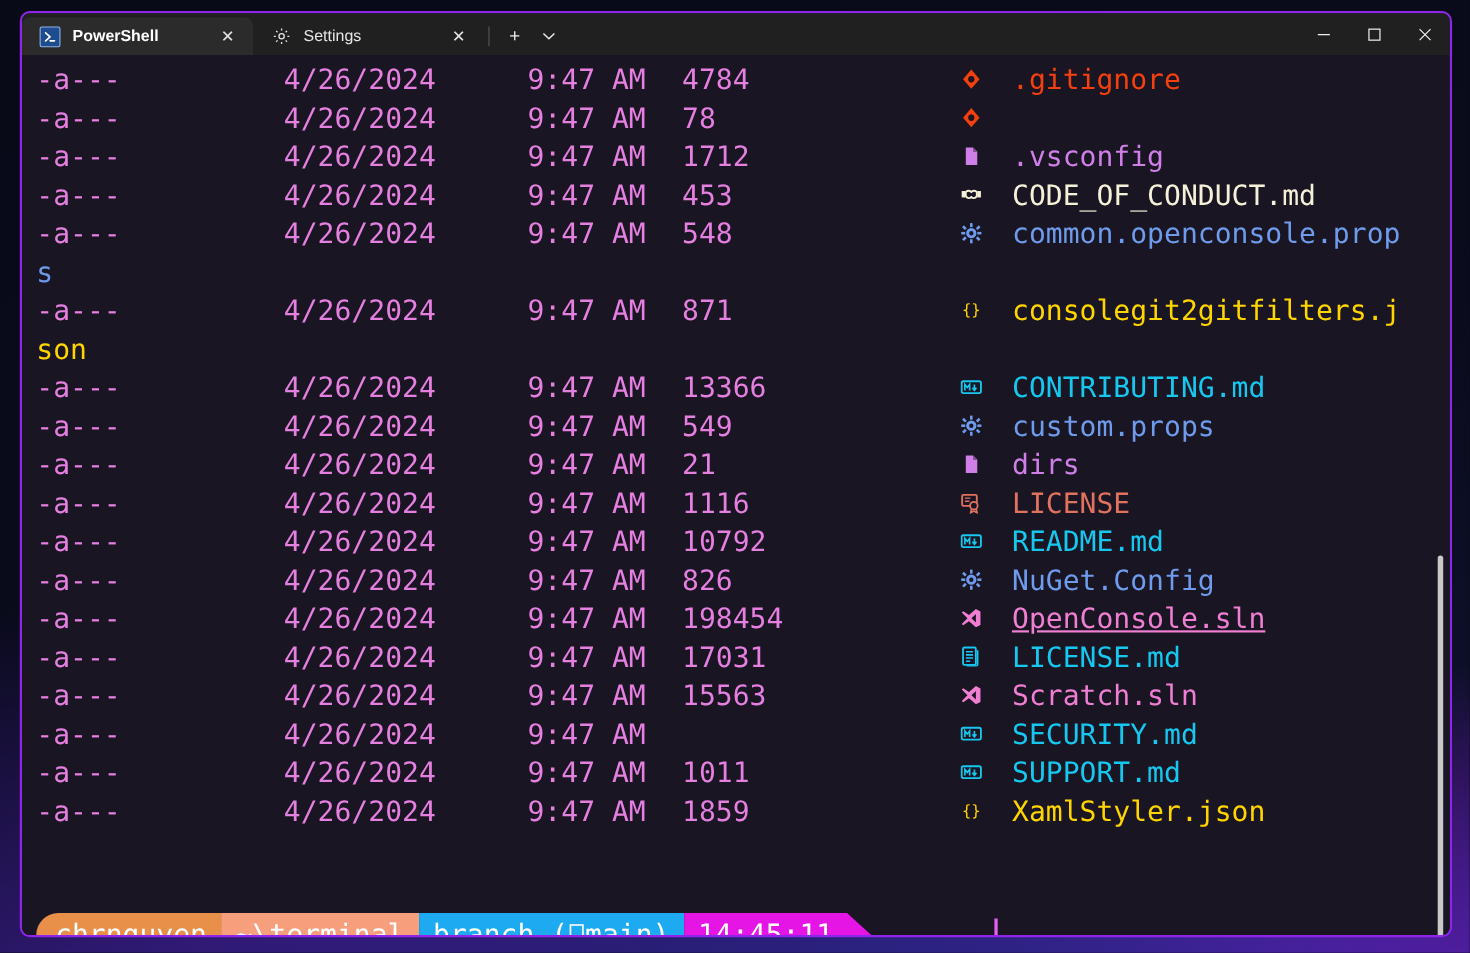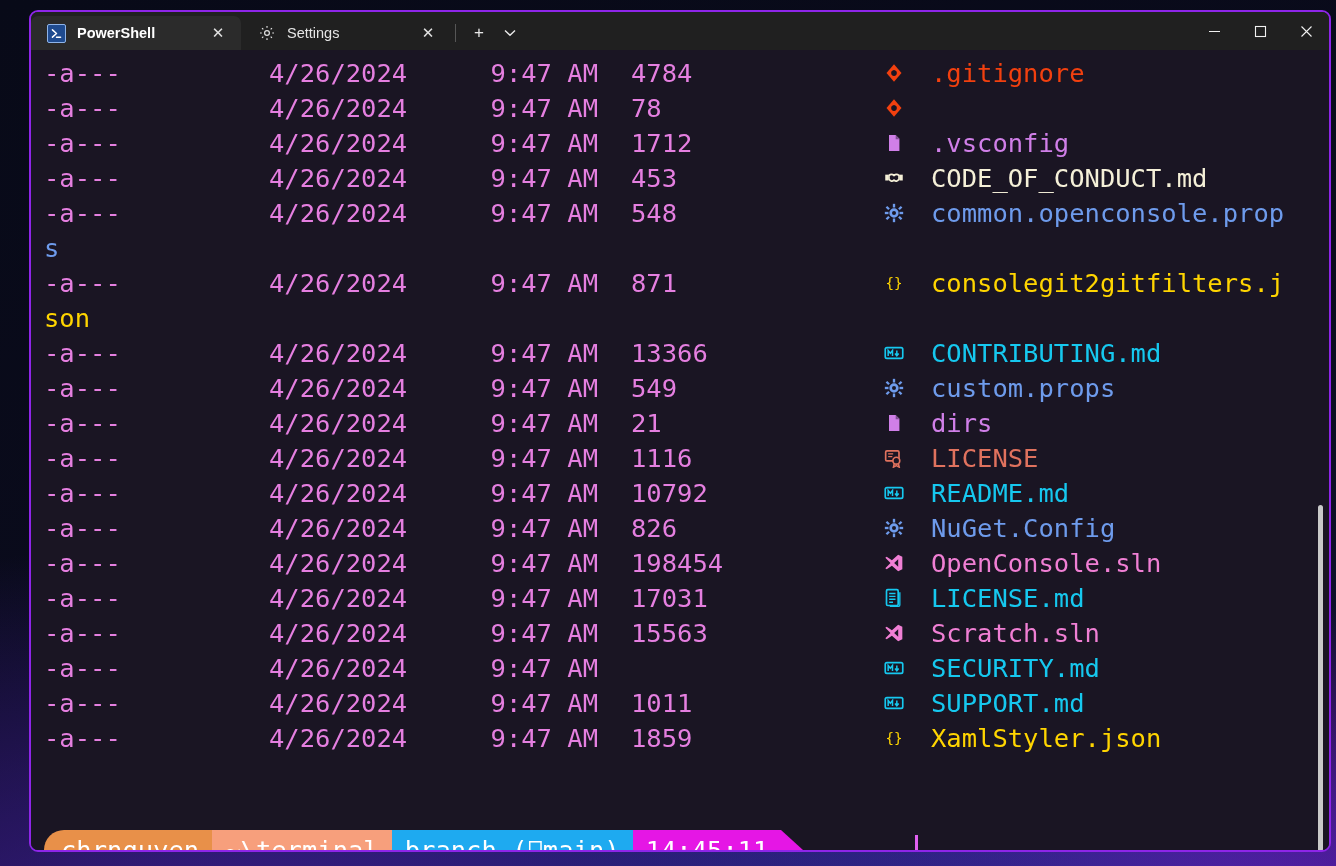--- a/index.html
+++ b/index.html
@@ -28,21 +28,20 @@
   #window {
     position: absolute;
     left: 18px; top: 10px;
     width: 1302px; height: 842px;
     border: 2px solid #8e25e8;
     border-radius: 9px;
     background: #0f172a;
     overflow: hidden;
     display: flex;
     flex-direction: column;
-    margin-left: 11px;
   }
 
   
   #titlebar {
     height: 38px;
     background: #202020;
     display: flex;
     align-items: flex-end;
     flex: none;
     position: relative;
@@ -361,21 +360,21 @@
                 <rect x="1" y="10.6" width="4.4" height="2.8"></rect>
                 <rect x="18.6" y="10.6" width="4.4" height="2.8"></rect>
                 <rect x="3.1" y="3.8" width="2.8" height="4.4" transform="rotate(-45 4.5 6)"></rect>
                 <rect x="18.1" y="15.8" width="2.8" height="4.4" transform="rotate(-45 19.5 18)"></rect>
                 <rect x="3.1" y="15.8" width="2.8" height="4.4" transform="rotate(45 4.5 18)"></rect>
                 <rect x="18.1" y="3.8" width="2.8" height="4.4" transform="rotate(45 19.5 6)"></rect>
               </g>
             </svg></span><span class="col-name" style="color: rgb(110, 155, 236);">NuGet.Config</span></div><div class="row"><span class="col-mode">-a---</span><span class="col-date">4/26/2024</span><span class="col-time">9:47 AM</span><span class="col-size">198454</span><span class="col-icon"><svg xmlns="http://www.w3.org/2000/svg" width="20" height="20" viewBox="0 0 24 24">
               <path d="M17 2 L22 4.6 v14.8 L17 22 L9.5 15.4 L3.2 19.6 L1.6 18.2 L7.8 12 L1.6 5.8 L3.2 4.4 L9.5 8.6 Z" fill="#f07fd4"></path>
               <path d="M17 7.4 L12.2 12 L17 16.6 Z" fill="#1a1523"></path>
-            </svg></span><span class="col-name" style="color: rgb(240, 127, 212);">OpenConsole.sln</span></div><div class="row"><span class="col-mode">-a---</span><span class="col-date">4/26/2024</span><span class="col-time">9:47 AM</span><span class="col-size">17031</span><span class="col-icon"><svg xmlns="http://www.w3.org/2000/svg" width="20" height="20" viewBox="0 0 24 24">
+            </svg></span><span class="col-name" style="color: rgb(240, 127, 212); text-decoration: underline;">OpenConsole.sln</span></div><div class="row"><span class="col-mode">-a---</span><span class="col-date">4/26/2024</span><span class="col-time">9:47 AM</span><span class="col-size">17031</span><span class="col-icon"><svg xmlns="http://www.w3.org/2000/svg" width="20" height="20" viewBox="0 0 24 24">
               <rect x="3" y="2" width="14" height="19" rx="1.5" fill="none" stroke="#16c8ef" stroke-width="2"></rect>
               <path d="M19 5 v15.5 a1.5 1.5 0 0 1-1.5 1.5 H7" fill="none" stroke="#16c8ef" stroke-width="1.6"></path>
               <g stroke="#16c8ef" stroke-width="1.7">
                 <path d="M6.2 6.5 h7.6M6.2 10 h7.6M6.2 13.5 h7.6M6.2 17 h4.6"></path>
               </g>
             </svg></span><span class="col-name" style="color: rgb(22, 200, 239);">LICENSE.md</span></div><div class="row"><span class="col-mode">-a---</span><span class="col-date">4/26/2024</span><span class="col-time">9:47 AM</span><span class="col-size">15563</span><span class="col-icon"><svg xmlns="http://www.w3.org/2000/svg" width="20" height="20" viewBox="0 0 24 24">
               <path d="M17 2 L22 4.6 v14.8 L17 22 L9.5 15.4 L3.2 19.6 L1.6 18.2 L7.8 12 L1.6 5.8 L3.2 4.4 L9.5 8.6 Z" fill="#f07fd4"></path>
               <path d="M17 7.4 L12.2 12 L17 16.6 Z" fill="#1a1523"></path>
             </svg></span><span class="col-name" style="color: rgb(240, 127, 212);">Scratch.sln</span></div><div class="row"><span class="col-mode">-a---</span><span class="col-date">4/26/2024</span><span class="col-time">9:47 AM</span><span class="col-icon"><svg xmlns="http://www.w3.org/2000/svg" width="20" height="20" viewBox="0 0 24 24">
               <rect x="1.5" y="5.5" width="21" height="13" rx="2" fill="none" stroke="#16c8ef" stroke-width="2"></rect>

